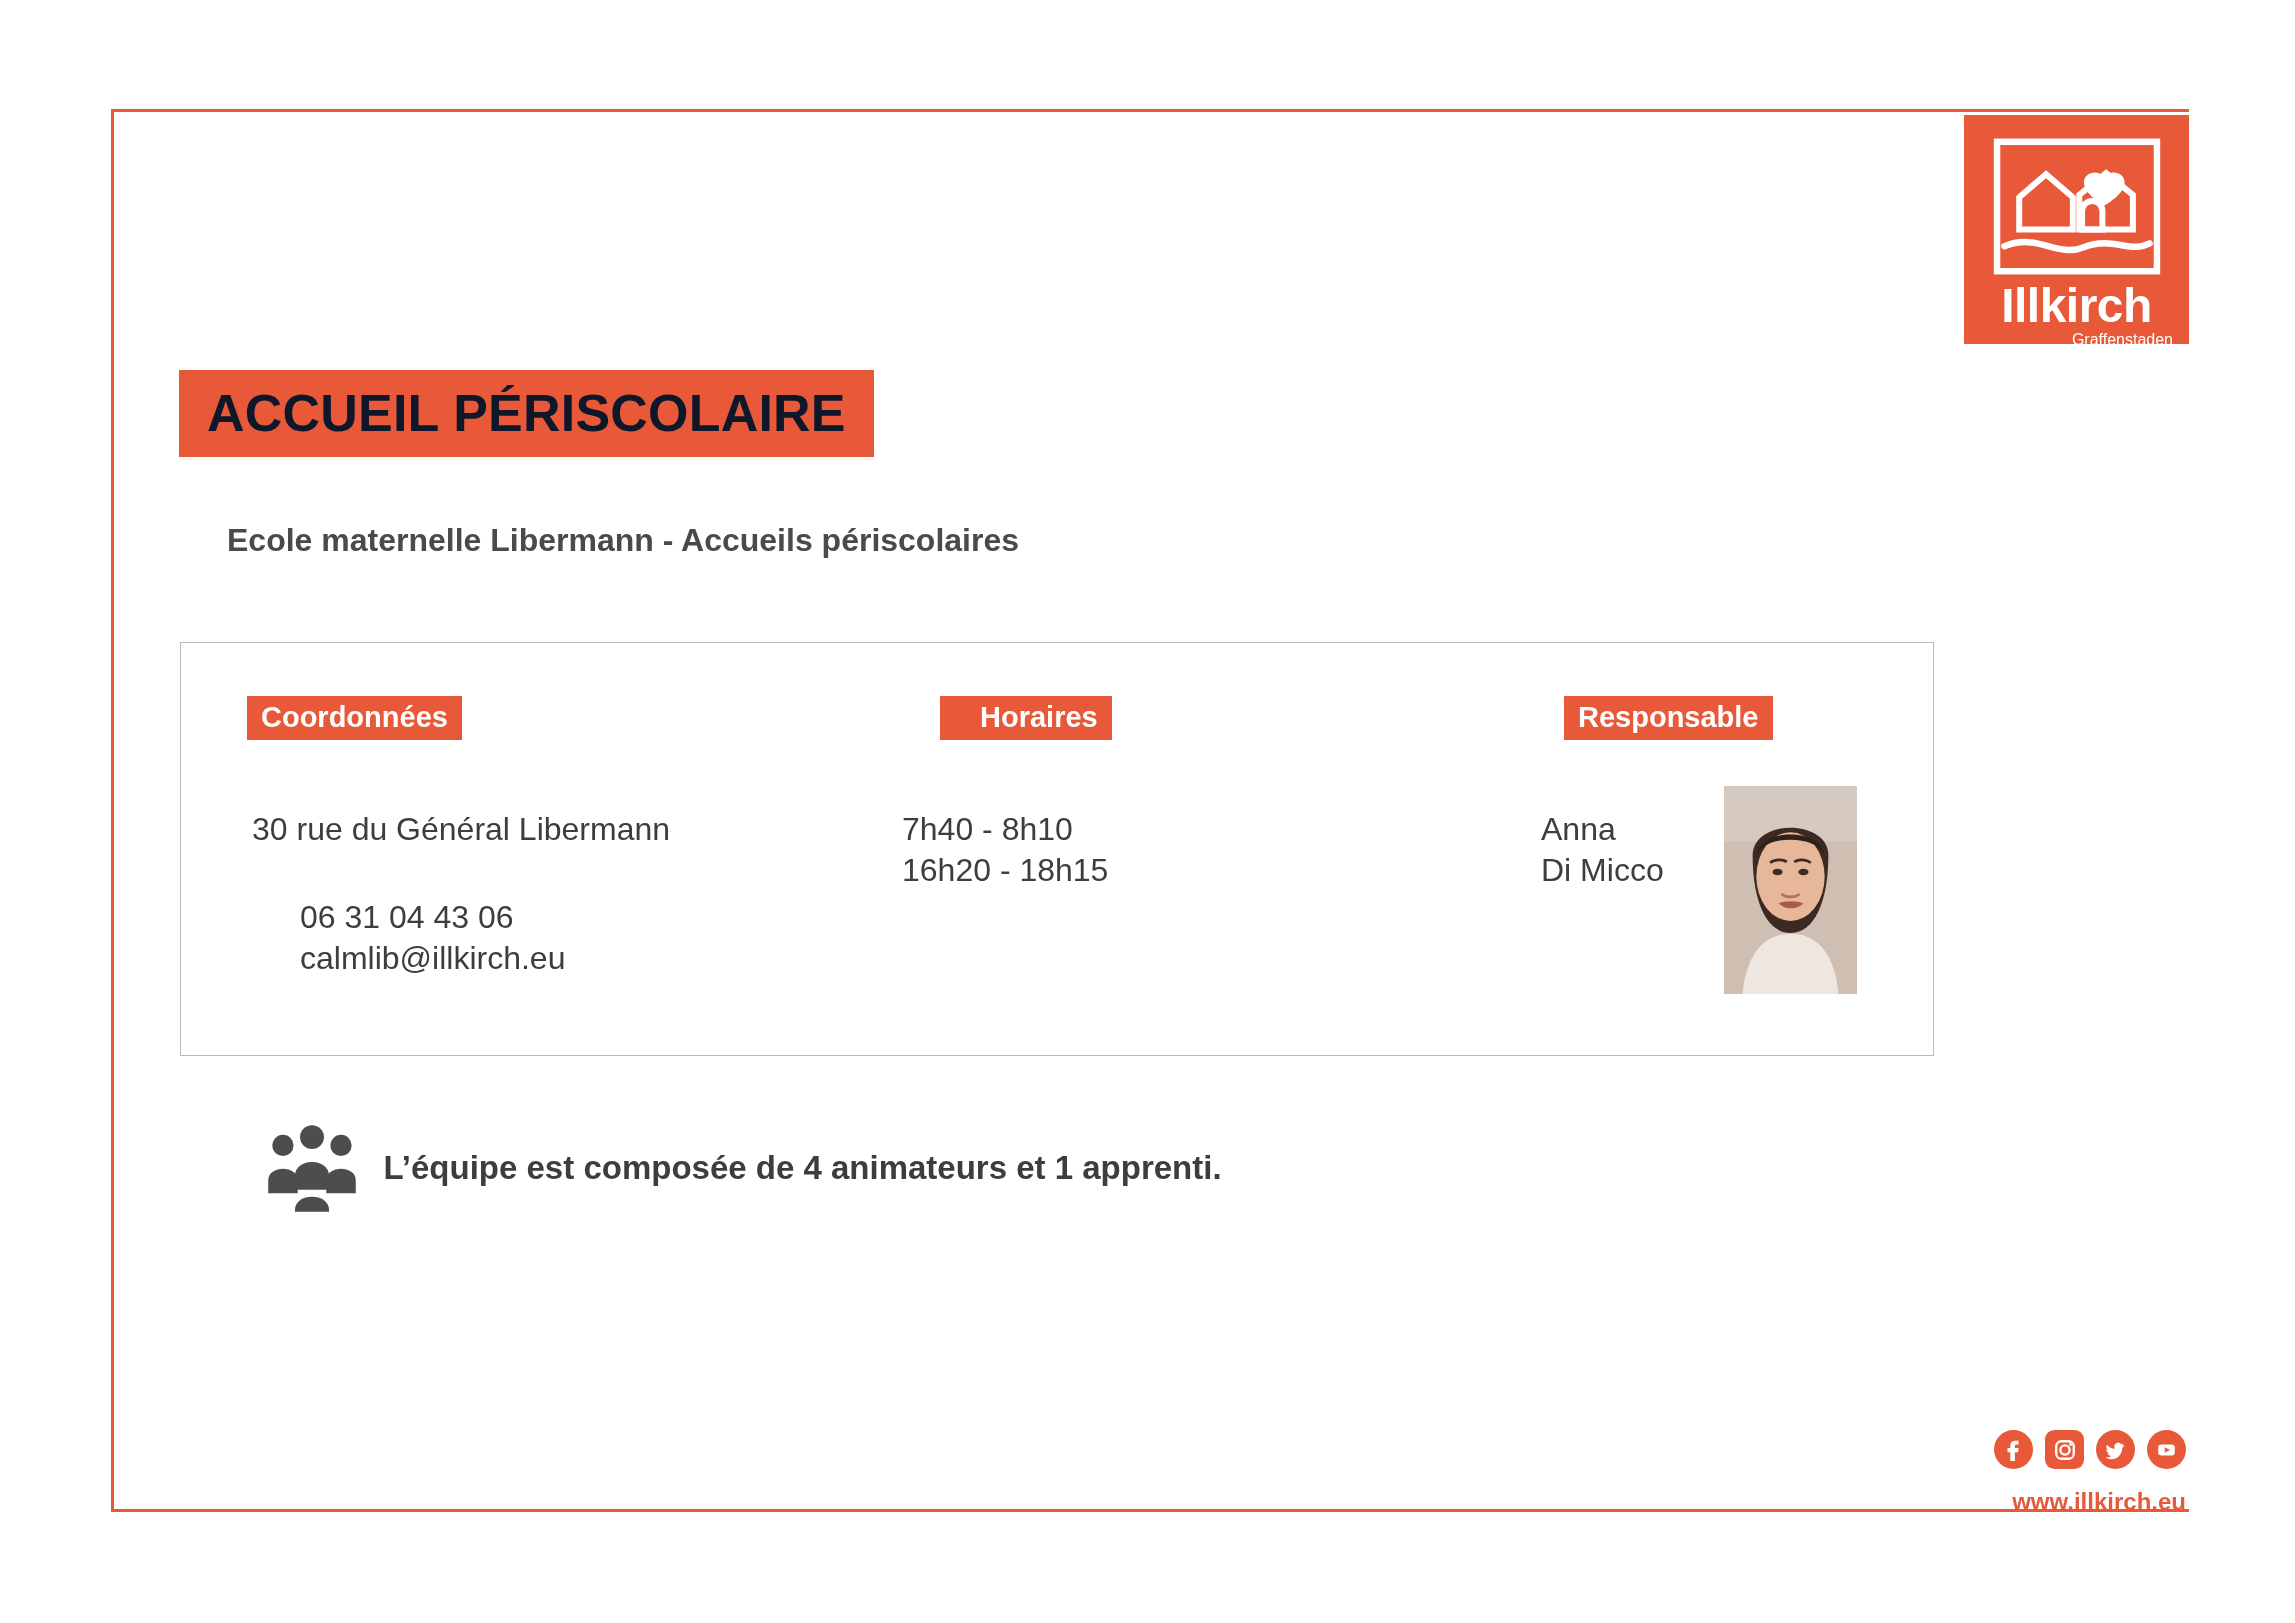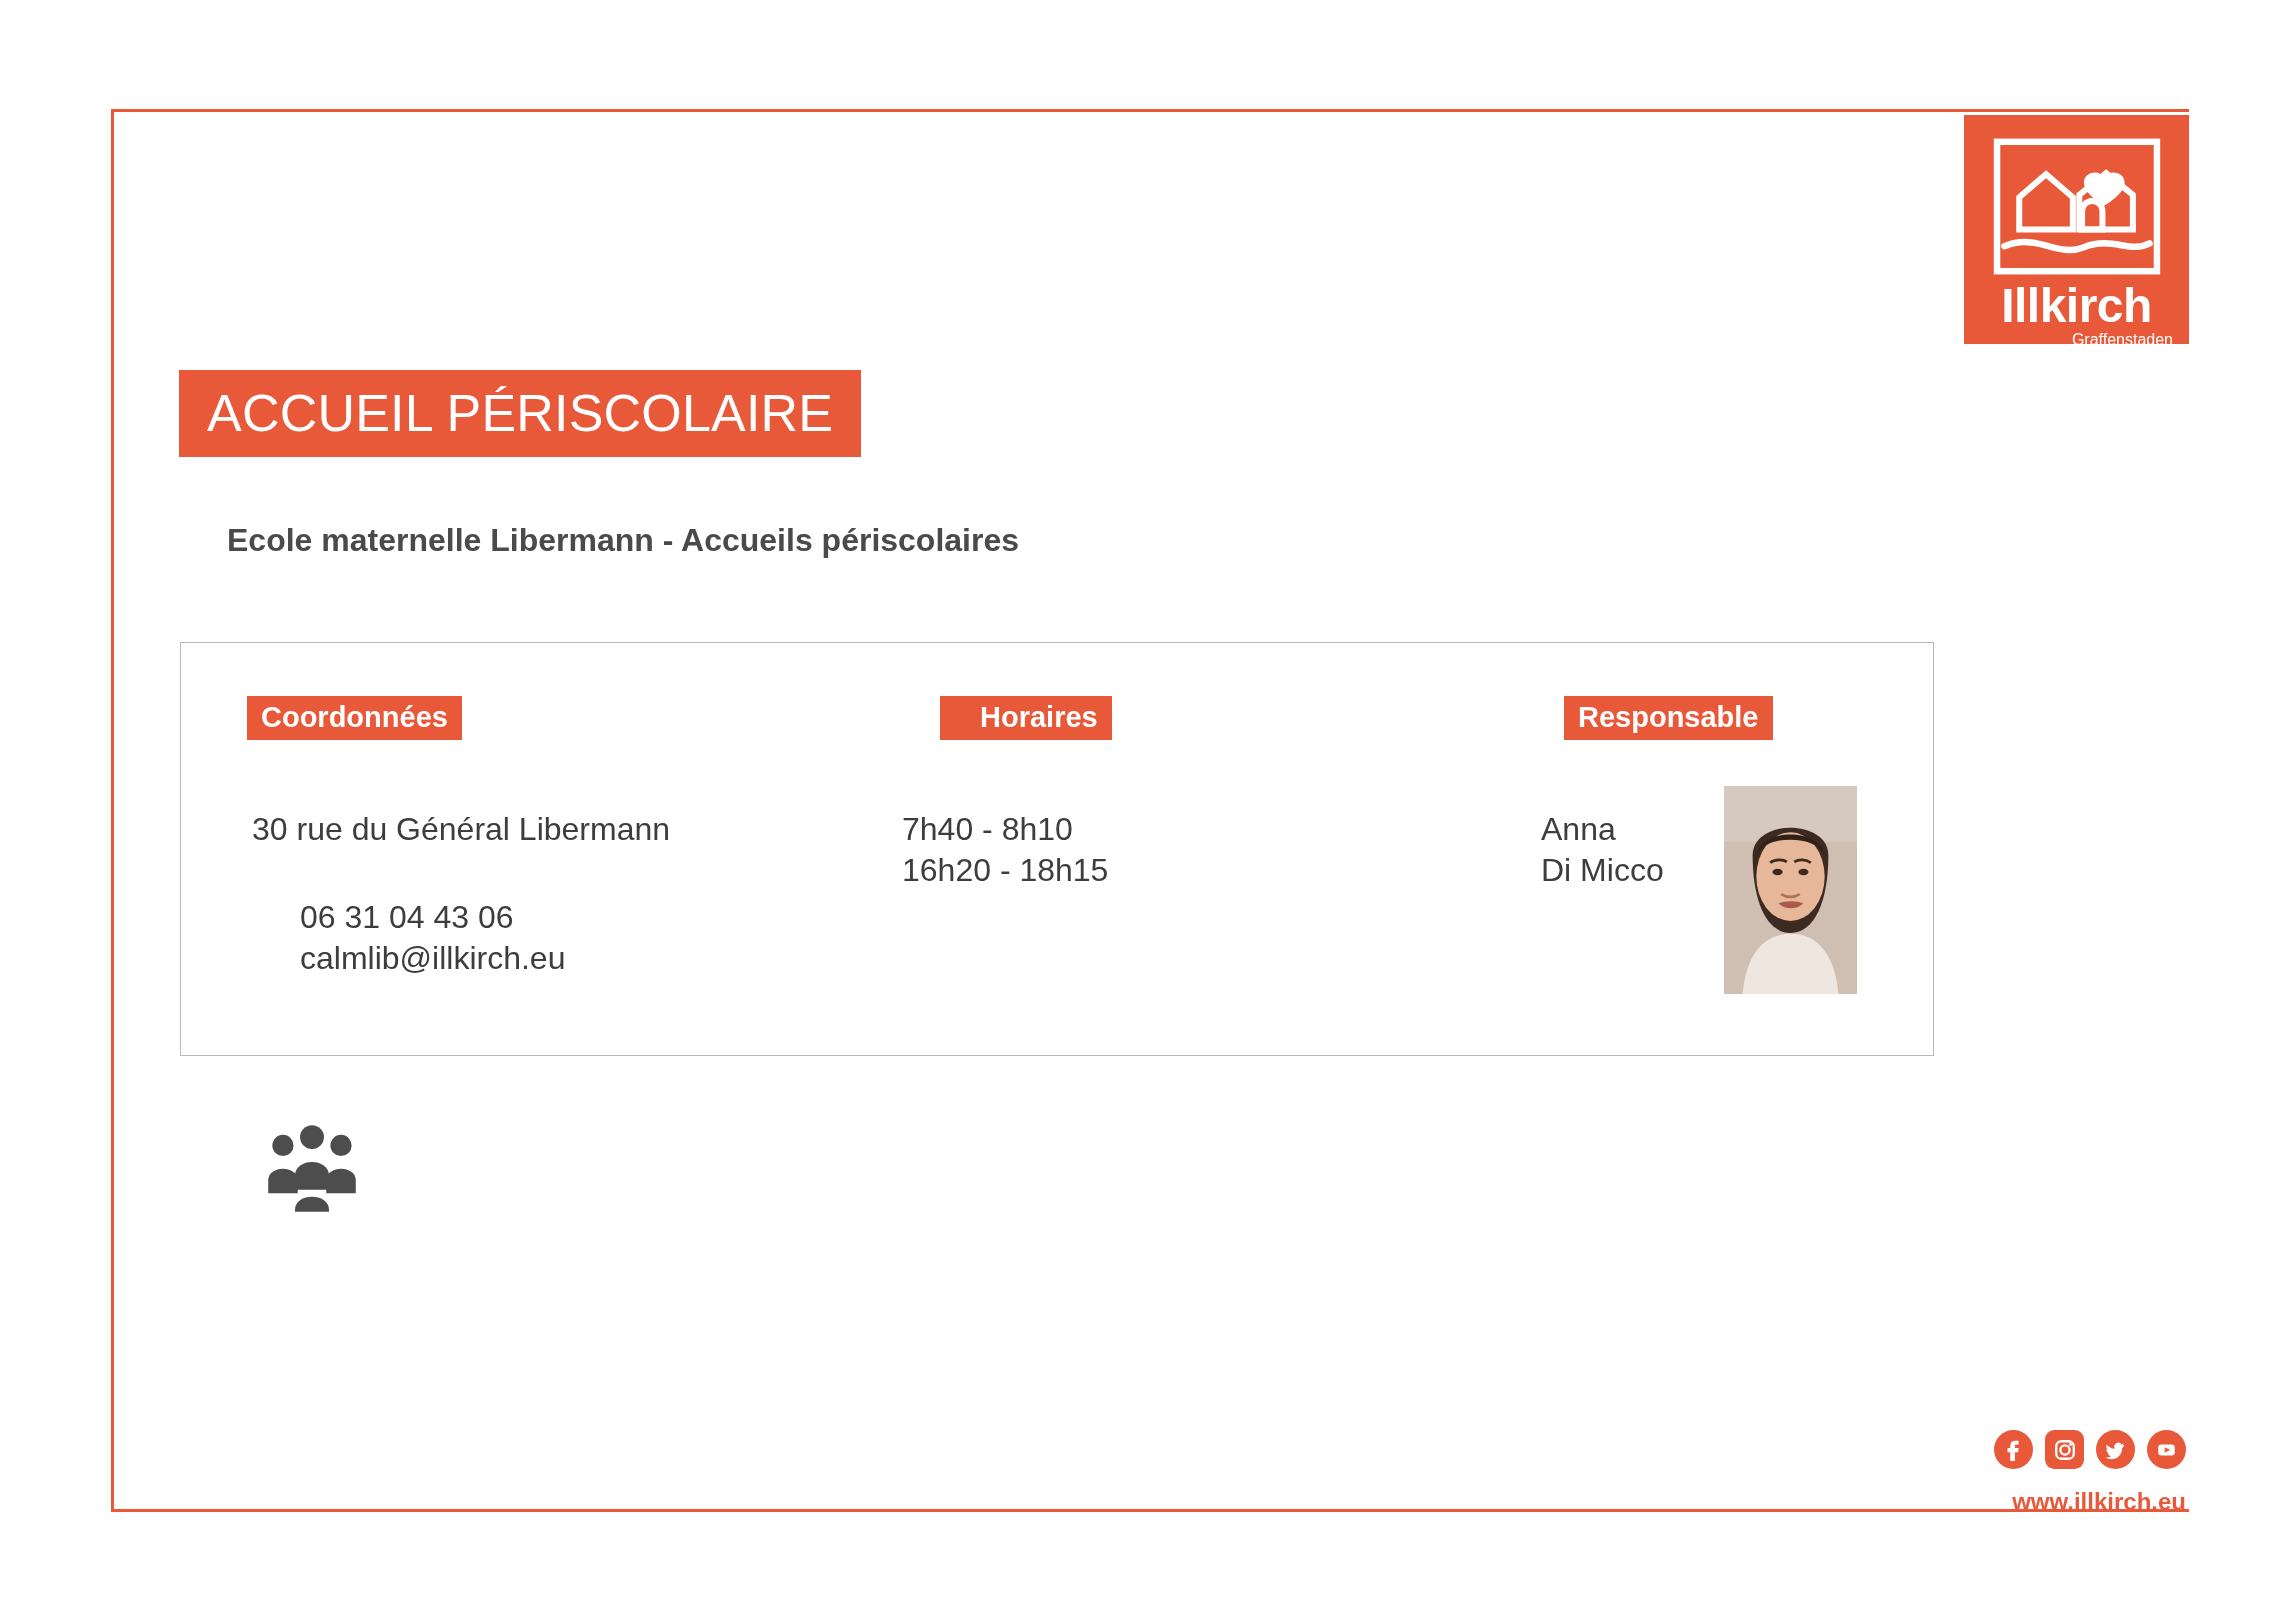--- a/index.html
+++ b/index.html
@@ -82,23 +82,23 @@
 
   
   .title-banner {
     position: absolute;
     left: 179px;
     top: 370px;
     background: #e8593a;
     padding: 16.7px 28px 18.5px 28px;
   }
   .title-banner .title-text {
-    color: #ffffff;
+    color: #0f172a;
     font-size: 52px;
-    font-weight: 400;
+    font-weight: 700;
     line-height: 1;
     letter-spacing: 0.2px;
     white-space: nowrap;
   }
 
   .subtitle {
     position: absolute;
     left: 227px;
     top: 522px;
     font-size: 32px;
@@ -273,20 +273,21 @@
       <circle cx="52" cy="46" r="23"></circle>
       <path d="M20 122 C20 88, 84 88, 84 122 L84 150 L20 150 Z"></path>
       <circle cx="178" cy="46" r="23"></circle>
       <path d="M146 122 C146 88, 210 88, 210 122 L210 150 L146 150 Z"></path>
       <circle cx="115" cy="28" r="26"></circle>
       <path d="M78 112 C78 72, 152 72, 152 112 L152 142 L78 142 Z"></path>
       <circle cx="115" cy="108" r="25"></circle>
       <path d="M78 186 C78 148, 152 148, 152 186 L152 190 L78 190 Z"></path>
     </g>
   </svg>
+  <div class="team-text">L’équipe est composée de 4 animateurs et 1 apprenti.</div>
 </div>
 
 <div class="socials">
   <div class="social-badge">
     <svg width="23" height="23" viewBox="0 0 50 50" aria-hidden="true">
         <path d="M30 14h6V6h-7c-7 0-11 4-11 11v5h-6v9h6v19h10V31h7l1-9h-8v-4c0-3 1-4 2-4z" fill="#ffffff"></path>
       </svg>
   </div>
   <div class="social-badge sq">
     <svg width="24" height="24" viewBox="0 0 52 52" aria-hidden="true">

